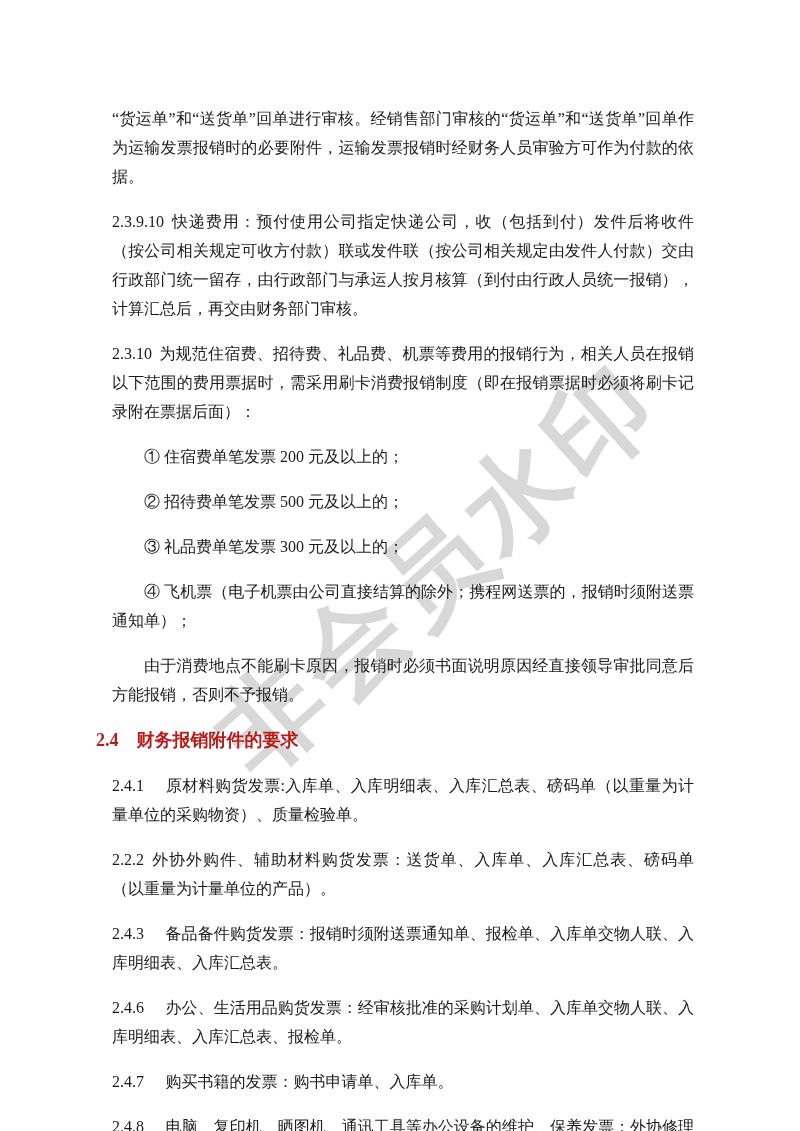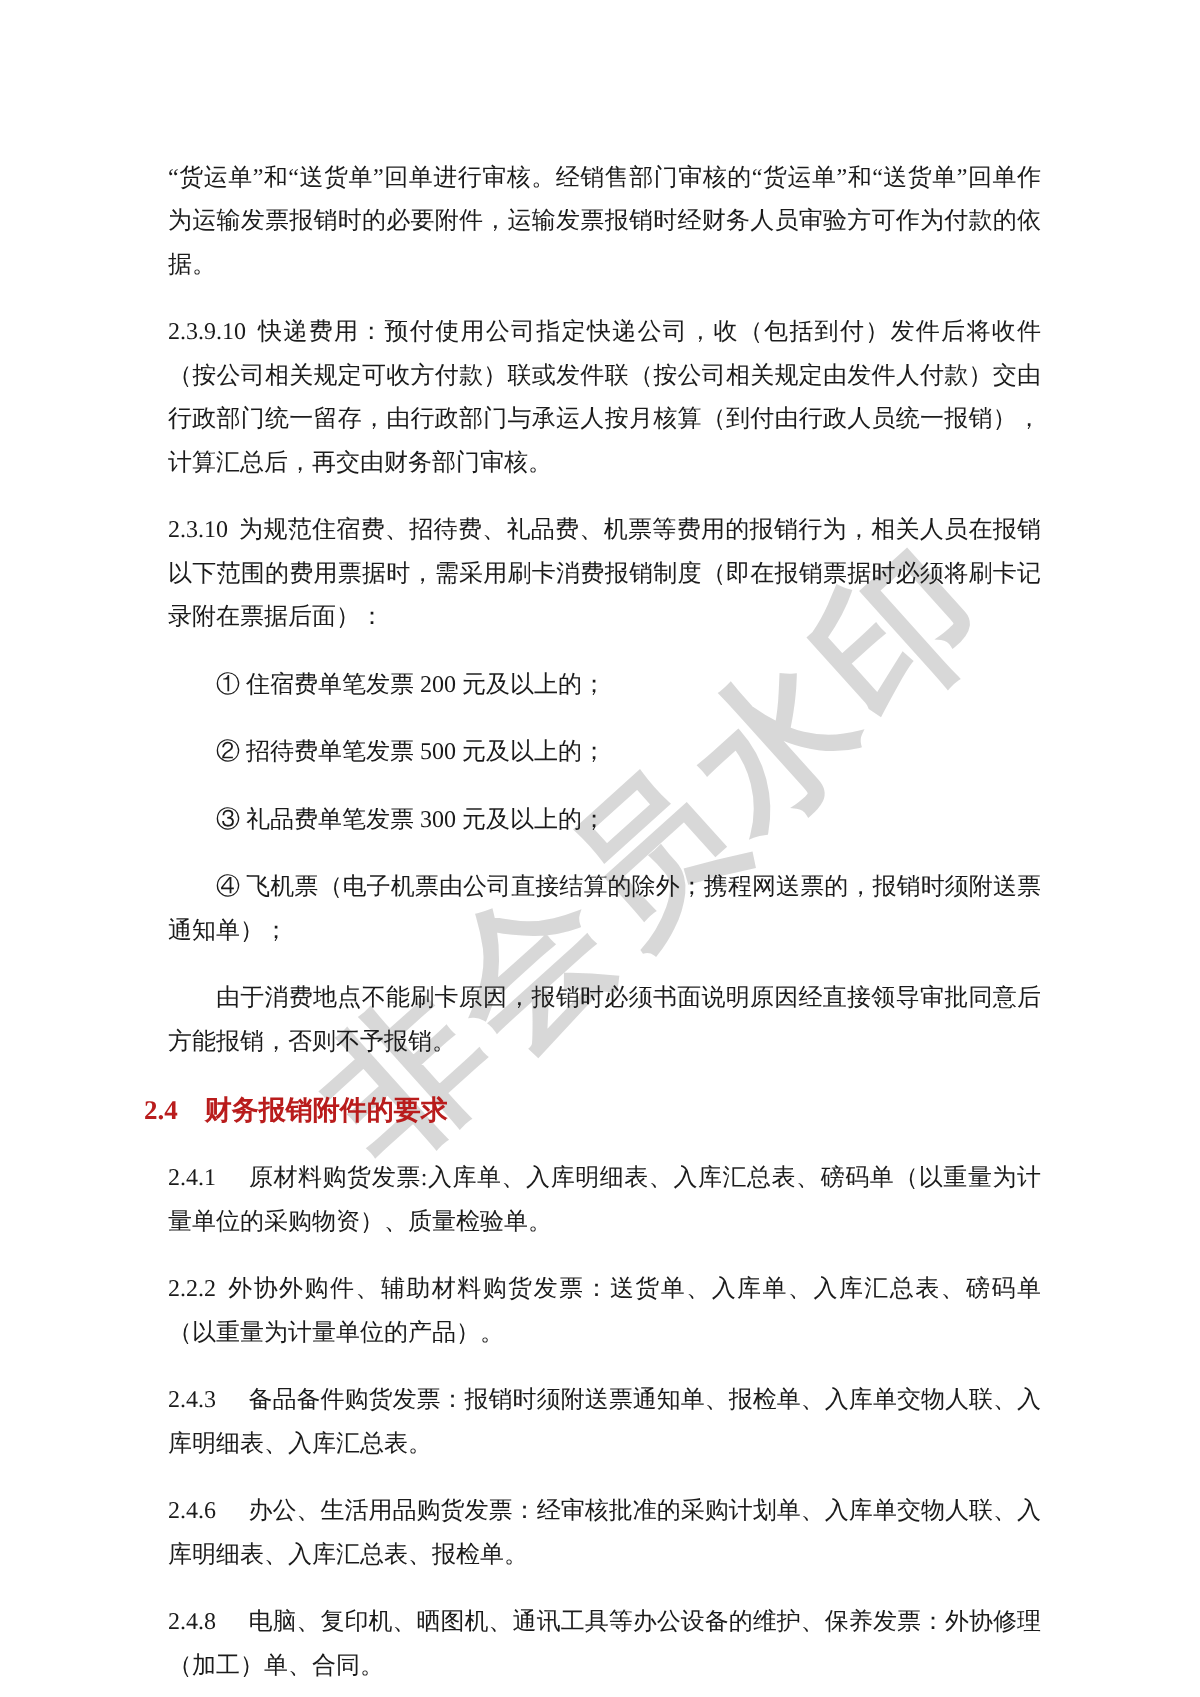--- a/index.html
+++ b/index.html
@@ -81,16 +81,17 @@
   <p class="para"><span class="num wide">2.4.1</span><span>原材料购货发票:入库单、入库明细表、入库汇总表、磅码单（以重量为计量单位的采购物资）、质量检验单。</span></p>
 
   <p class="para"><span class="num narrow">2.2.2</span><span>外协外购件、辅助材料购货发票：送货单、入库单、入库汇总表、磅码单（以重量为计量单位的产品）。</span></p>
 
   <p class="para"><span class="num wide">2.4.3</span><span>备品备件购货发票：报销时须附送票通知单、报检单、入库单交物人联、入库明细表、入库汇总表。</span></p>
 
 
 
   <p class="para"><span class="num wide">2.4.6</span><span>办公、生活用品购货发票：经审核批准的采购计划单、入库单交物人联、入库明细表、入库汇总表、报检单。</span></p>
 
+  <p class="para"><span class="num wide">2.4.7</span><span>购买书籍的发票：购书申请单、入库单。</span></p>
 
   <p class="para"><span class="num wide">2.4.8</span><span>电脑、复印机、晒图机、通讯工具等办公设备的维护、保养发票：外协修理（加工）单、合同。</span></p>
 
 </div>
 
 </body></html>

